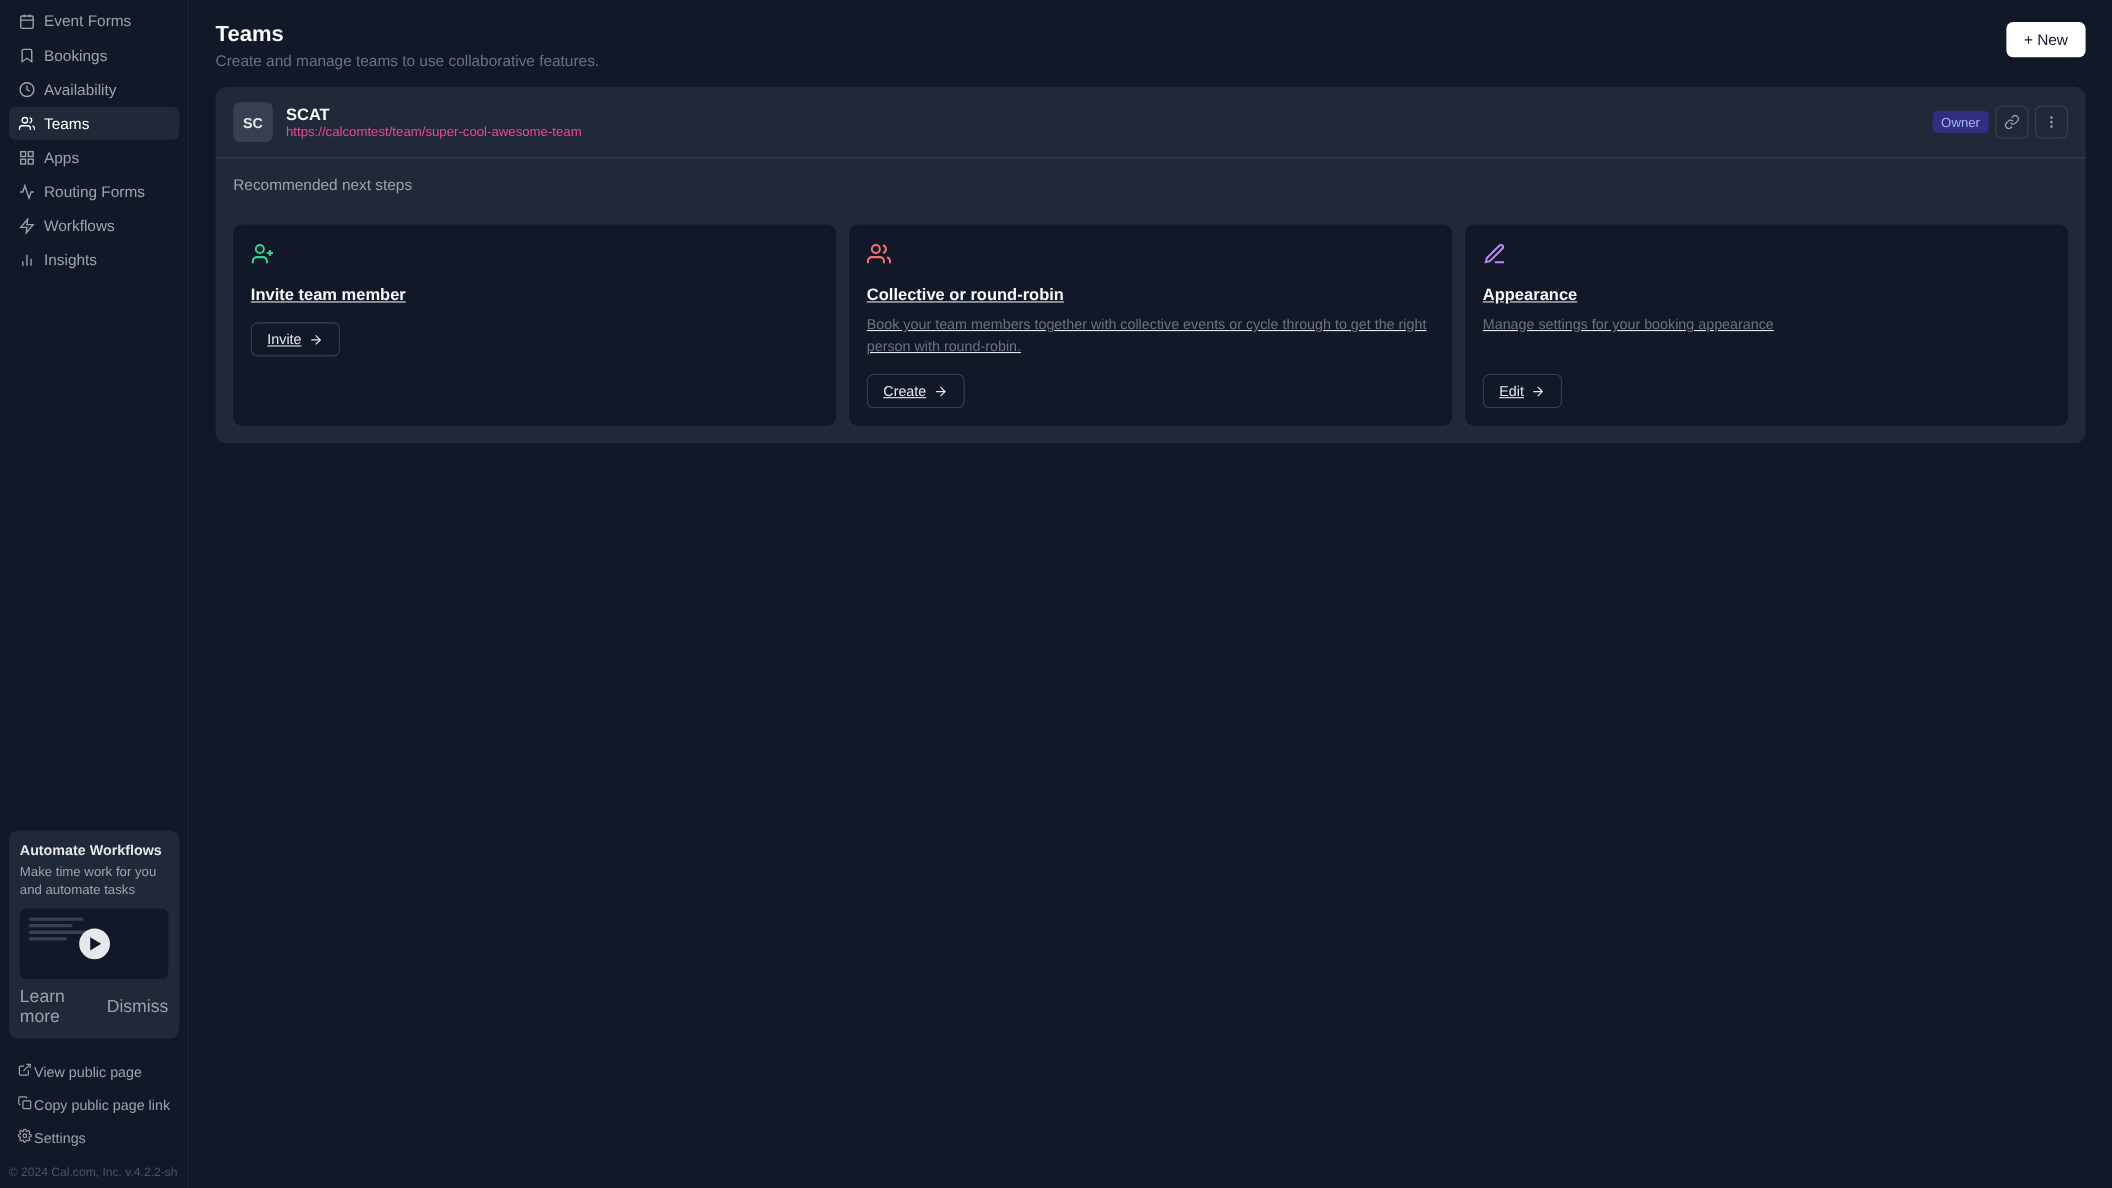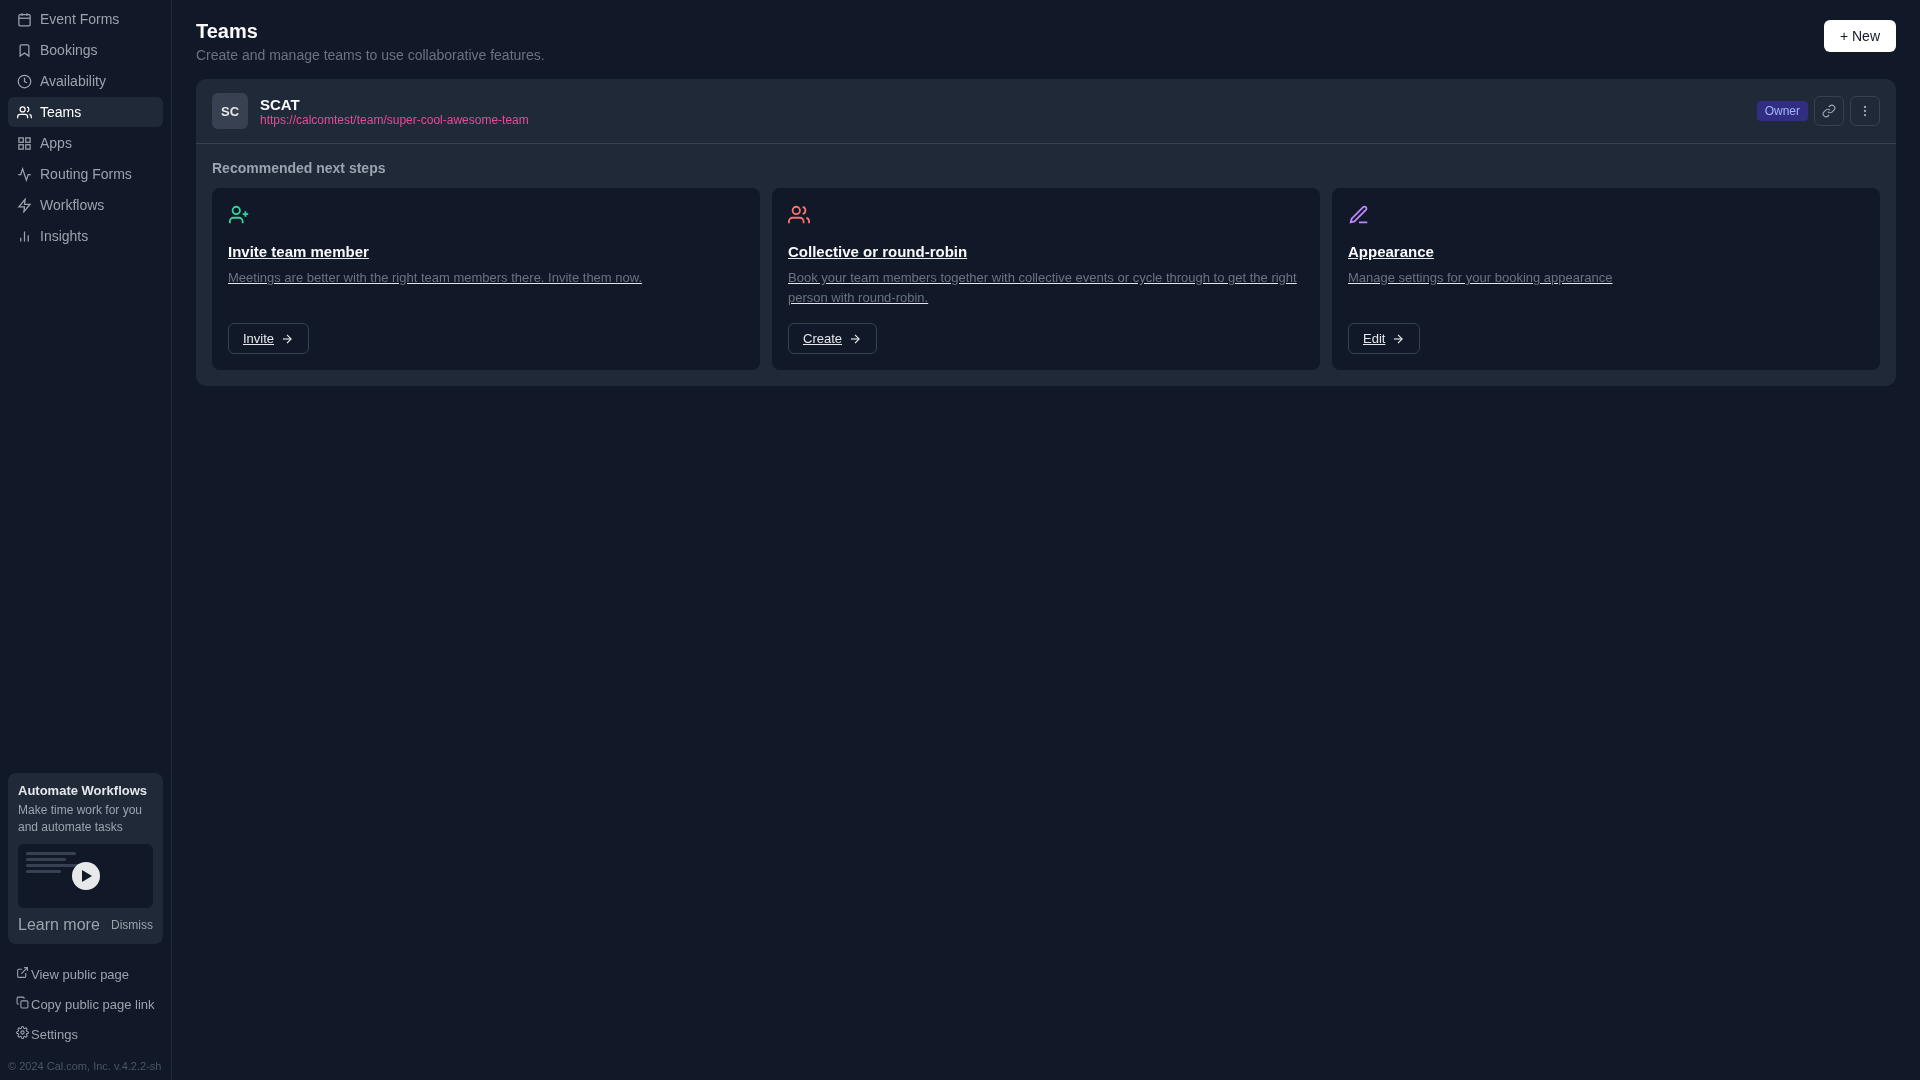--- a/index.html
+++ b/index.html
@@ -183,21 +183,21 @@
       align-items: center;
     }
 
     .automate-learn {
       font-size: 16px;
       color: #9ca3af;
       cursor: pointer;
     }
 
     .automate-dismiss {
-      font-size: 12px;
+      font-size: 16px;
       color: #9ca3af;
       cursor: pointer;
       background: none;
       border: none;
     }
 
     .sidebar-footer-links {
       display: flex;
       flex-direction: column;
       gap: 2px;
@@ -343,23 +343,23 @@
       font-size: 14px;
     }
 
     
     .recommended-section {
       padding: 16px;
     }
 
     .recommended-title {
       font-size: 14px;
-      font-weight: 700;
+      font-weight: 400;
       color: #9ca3af;
-      margin-bottom: 12px;
+      margin-bottom: 28px;
     }
 
     .steps-grid {
       display: grid;
       grid-template-columns: 1fr 1fr 1fr;
       gap: 12px;
     }
 
     .step-card {
       background: #111827;
@@ -586,21 +586,20 @@
           <div class="step-card">
             <div class="step-icon">
               <svg width="22" height="22" viewBox="0 0 24 24" fill="none" stroke="#34d399" stroke-width="2">
                 <path d="M16 21v-2a4 4 0 0 0-4-4H6a4 4 0 0 0-4 4v2"></path>
                   <circle cx="9" cy="7" r="4"></circle>
                   <line x1="19" y1="8" x2="19" y2="14"></line>
                   <line x1="22" y1="11" x2="16" y2="11"></line>
               </svg>
             </div>
             <div class="step-title">Invite team member</div>
-            <div class="step-desc">Meetings are better with the right team members there. Invite them now.</div>
             <button class="step-btn">
               <span>Invite</span>
               <svg width="14" height="14" viewBox="0 0 24 24" fill="none" stroke="currentColor" stroke-width="2">
                 <line x1="5" y1="12" x2="19" y2="12"></line>
                   <polyline points="12 5 19 12 12 19"></polyline>
               </svg>
             </button>
           </div>
 
           <div class="step-card">

